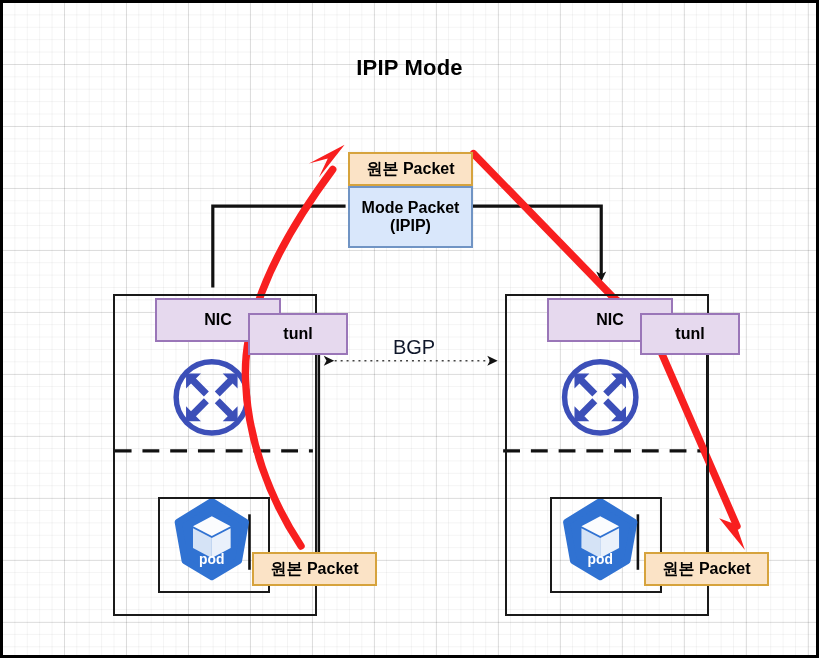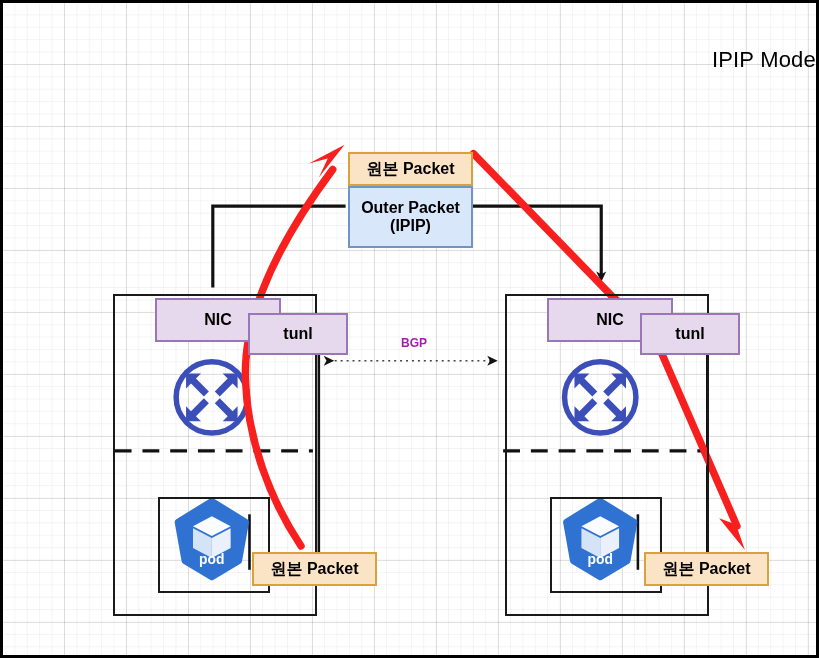--- a/index.html
+++ b/index.html
@@ -24,23 +24,23 @@
       linear-gradient(to bottom, rgba(0,0,0,0.045) 1px, transparent 1px);
     background-size:62px 62px,62px 62px,12.4px 12.4px,12.4px 12.4px;
     background-position:-1px -1px,-1px -1px,-1px -1px,-1px -1px;
     pointer-events:none;
   }
 
   #svg-layer{position:absolute;inset:0;width:100%;height:100%;pointer-events:none;}
 
   
   #title{
-    position:absolute;left:0;right:0;top:44px;
-    text-align:right;
-    font-size:22px;font-weight:normal;color:#000;
+    position:absolute;left:0;right:0;top:52px;
+    text-align:center;
+    font-size:22px;font-weight:bold;color:#000;
     letter-spacing:.2px;
   }
 
   
   .box{position:absolute;box-sizing:border-box;display:flex;align-items:center;justify-content:center;margin-top:10px;}
 
   .pkt-orange{
     background:#fbe3c6;border:2px solid #d6a33d;
     font-size:16px;font-weight:bold;color:#000;
   }
@@ -49,21 +49,21 @@
     font-size:16px;font-weight:bold;color:#000;
     line-height:1.12;text-align:center;
   }
   .iface{
     background:#e6d9ee;border:2px solid #9a76b8;
     font-size:16px;font-weight:bold;color:#000;
   }
   .node-outer{border:2.5px solid #1a1a1a;background:transparent;}
   .pod-inner{border:2.5px solid #1a1a1a;background:transparent;}
   .bgp-label{
-    position:absolute;font-size:12px;font-weight:bold;color:#a21caf;
+    position:absolute;font-size:20px;font-weight:normal;color:#0f172a;
     text-align:center;
   }
 </style>
 </head>
 <body>
 
 <div id="canvas">
 
   <div id="grid"></div>
 
@@ -154,21 +154,21 @@
 
       <path d="M748,552 L722,520 L741,527 L733,509 Z" fill="#f81f1f"></path>
     </g>
   </svg>
 
   <div id="title">IPIP Mode</div>
 
   <div class="box pkt-orange" style="left:345px;top:139px;width:125px;height:34px;">원본 Packet</div>
 
   <div class="box pkt-blue" style="left:345px;top:173px;width:125px;height:62px;flex-direction:column;">
-    <span>Outer Packet</span>
+    <span>Mode Packet</span>
     <span>(IPIP)</span>
   </div>
 
   <div class="box node-outer" style="left:110px;top:281px;width:204px;height:322px;"></div>
 
   <div class="box pod-inner" style="left:155px;top:484px;width:112px;height:96px;"></div>
 
   <div class="box iface" style="left:152px;top:285px;width:126px;height:44px;">NIC</div>
 
   <div class="box iface" style="left:245px;top:300px;width:100px;height:42px;">tunl</div>

